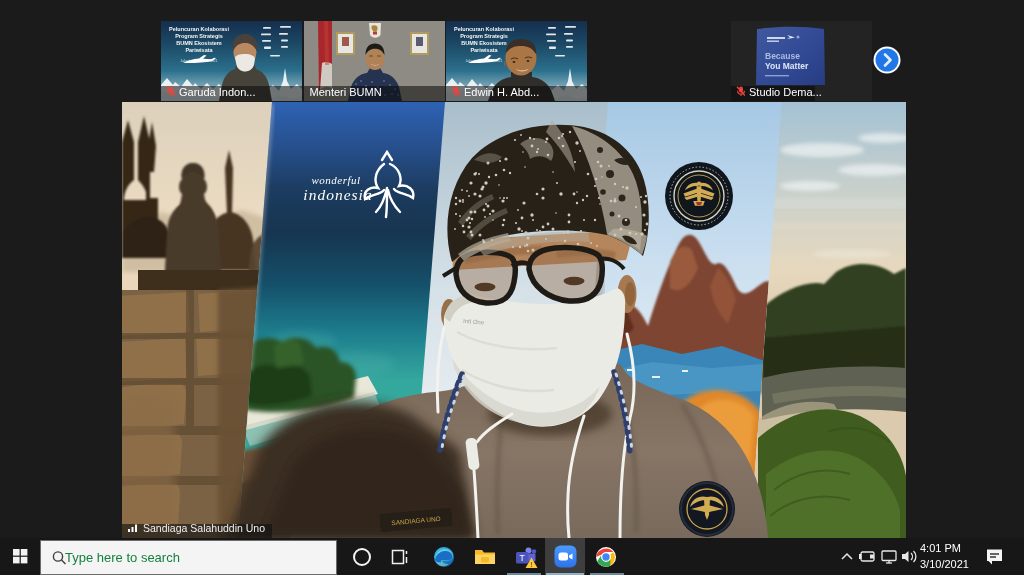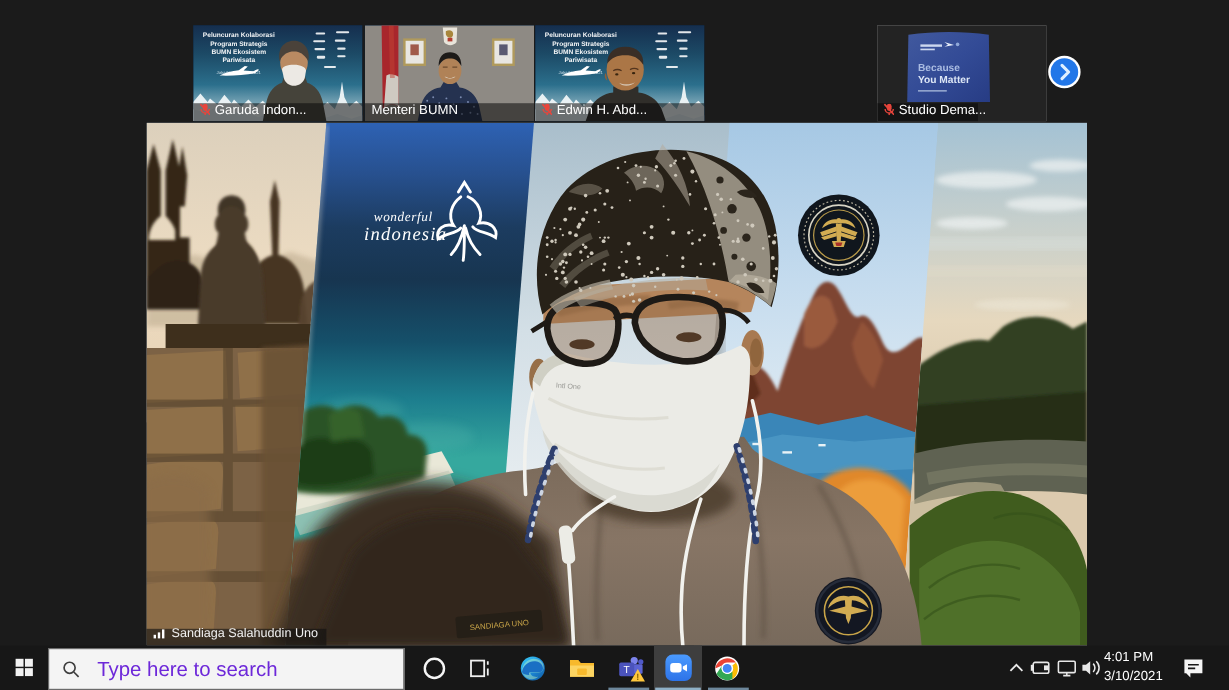--- a/index.html
+++ b/index.html
@@ -12,21 +12,21 @@
 #titlebar .zicon:after{content:"";position:absolute;left:7px;top:3.5px;border-top:2px solid transparent;border-bottom:2px solid transparent;border-right:2.5px solid #fff}
 #titlebar .ttl{position:absolute;left:19px;top:2.5px;font-size:12px;color:#333}
 .tile{position:absolute;top:21px;width:141px;height:80px;overflow:hidden;background:#0e2944}
 .tile > svg{position:absolute;top:0;left:0}
 .nlabel{position:absolute;left:0;bottom:0;height:15px;background:rgba(10,10,10,0.55);color:#fff;font-size:11px;display:flex;align-items:flex-start;white-space:nowrap}
 .micwrap{width:9px;height:10px;margin:0 4px 0 5px;position:relative;flex:none}
 #main{position:absolute;left:122px;top:102px;width:784px;height:516px;overflow:hidden;filter:blur(0.4px)}
 #mainlabel{position:absolute;left:122px;top:524px;height:14px;background:rgba(16,16,16,0.62);color:#f0f0f0;font-size:10.5px;display:flex;align-items:center;padding:0 7px 6px 5px}
 #taskbar{position:absolute;left:0;top:538px;width:1024px;height:37px;background:#171717}
 #searchbox{position:absolute;left:40px;top:2px;width:297px;height:35px;background:#f4f4f4;border:1px solid #6b6b6b;display:flex;align-items:center}
-#searchbox .stext{color:#6d28d9;font-size:17px;margin-left:40px}
+#searchbox .stext{color:#15803d;font-size:13px;margin-left:24px}
 .tbicon{position:absolute;top:0;width:40px;height:37px;display:flex;align-items:center;justify-content:center}
 .underline{position:absolute;top:34.5px;height:2px;background:#6d879b}
 #zoomcell{position:absolute;left:545px;top:0;width:40px;height:37px;background:#3e3e3e}
 #clock{position:absolute;left:920px;top:3px;width:56px;color:#fff;font-size:11px;line-height:15.5px}
 </style>
 </head>
 <body>
 <div id="stage">
   <svg width="0" height="0" style="position:absolute">
     <defs>

